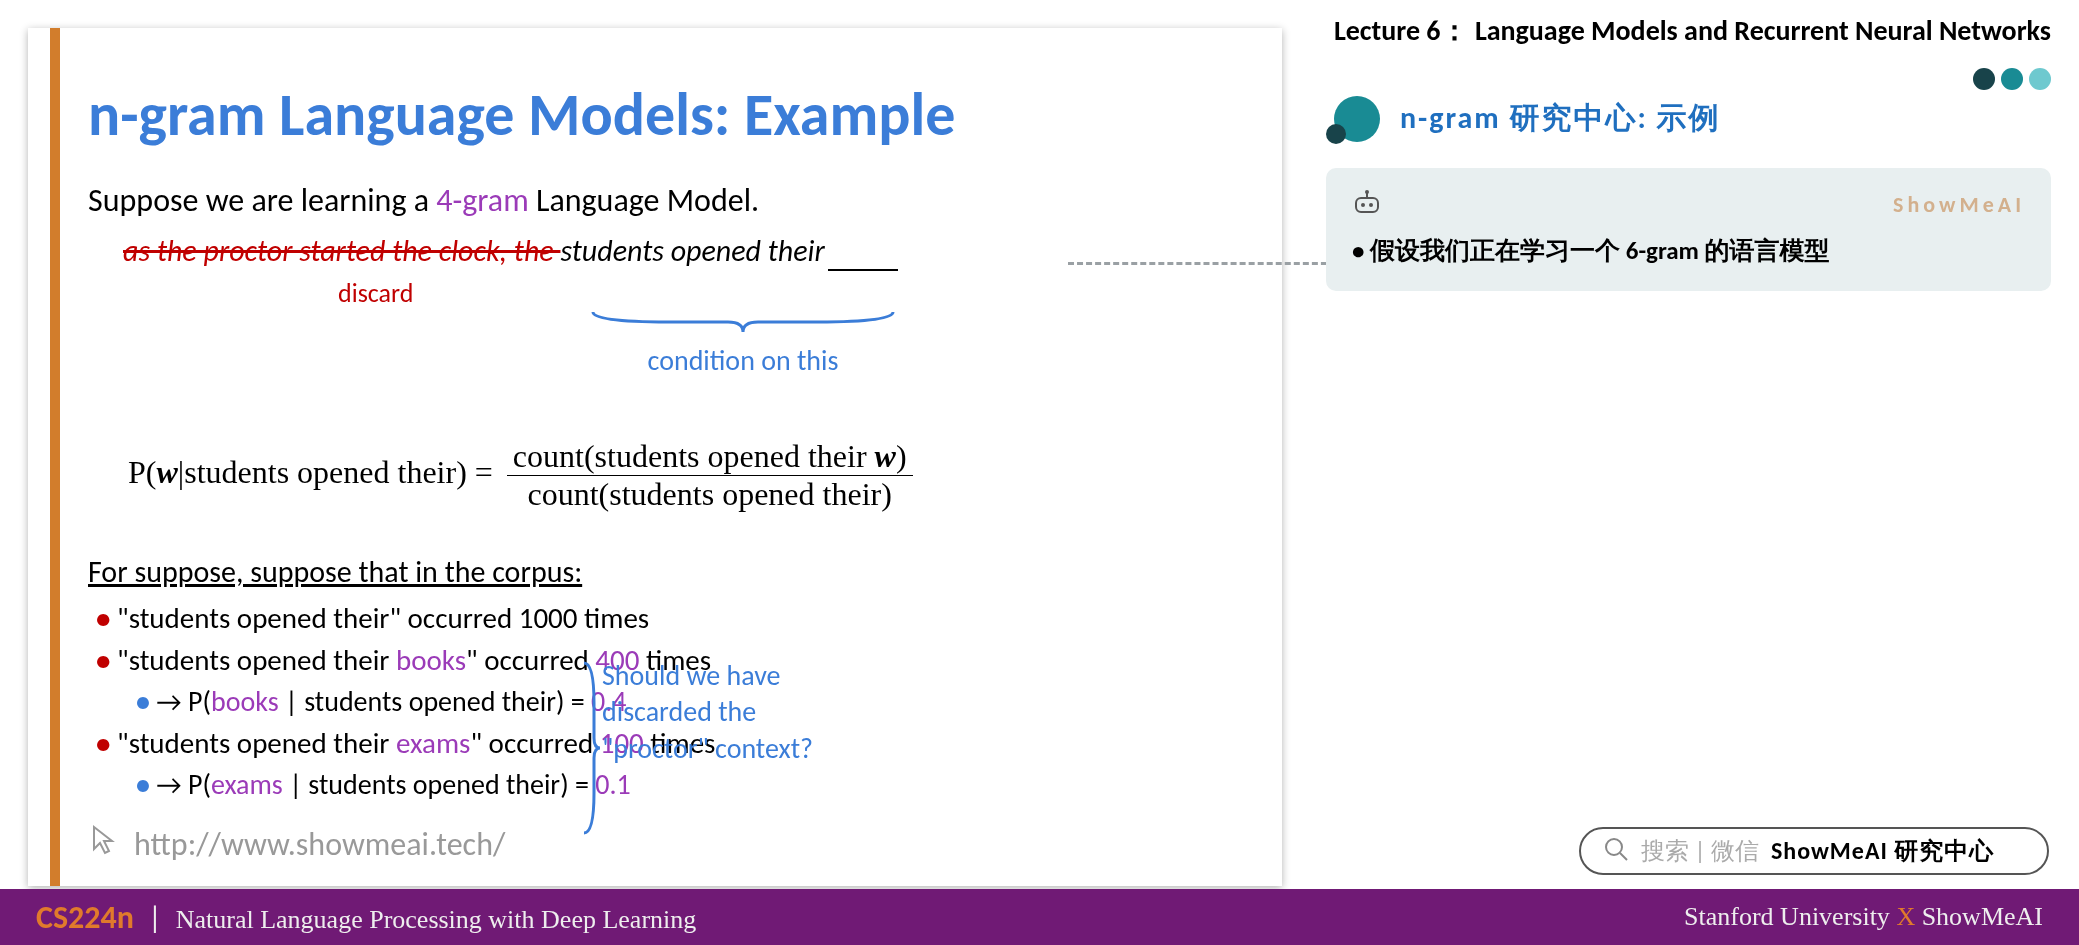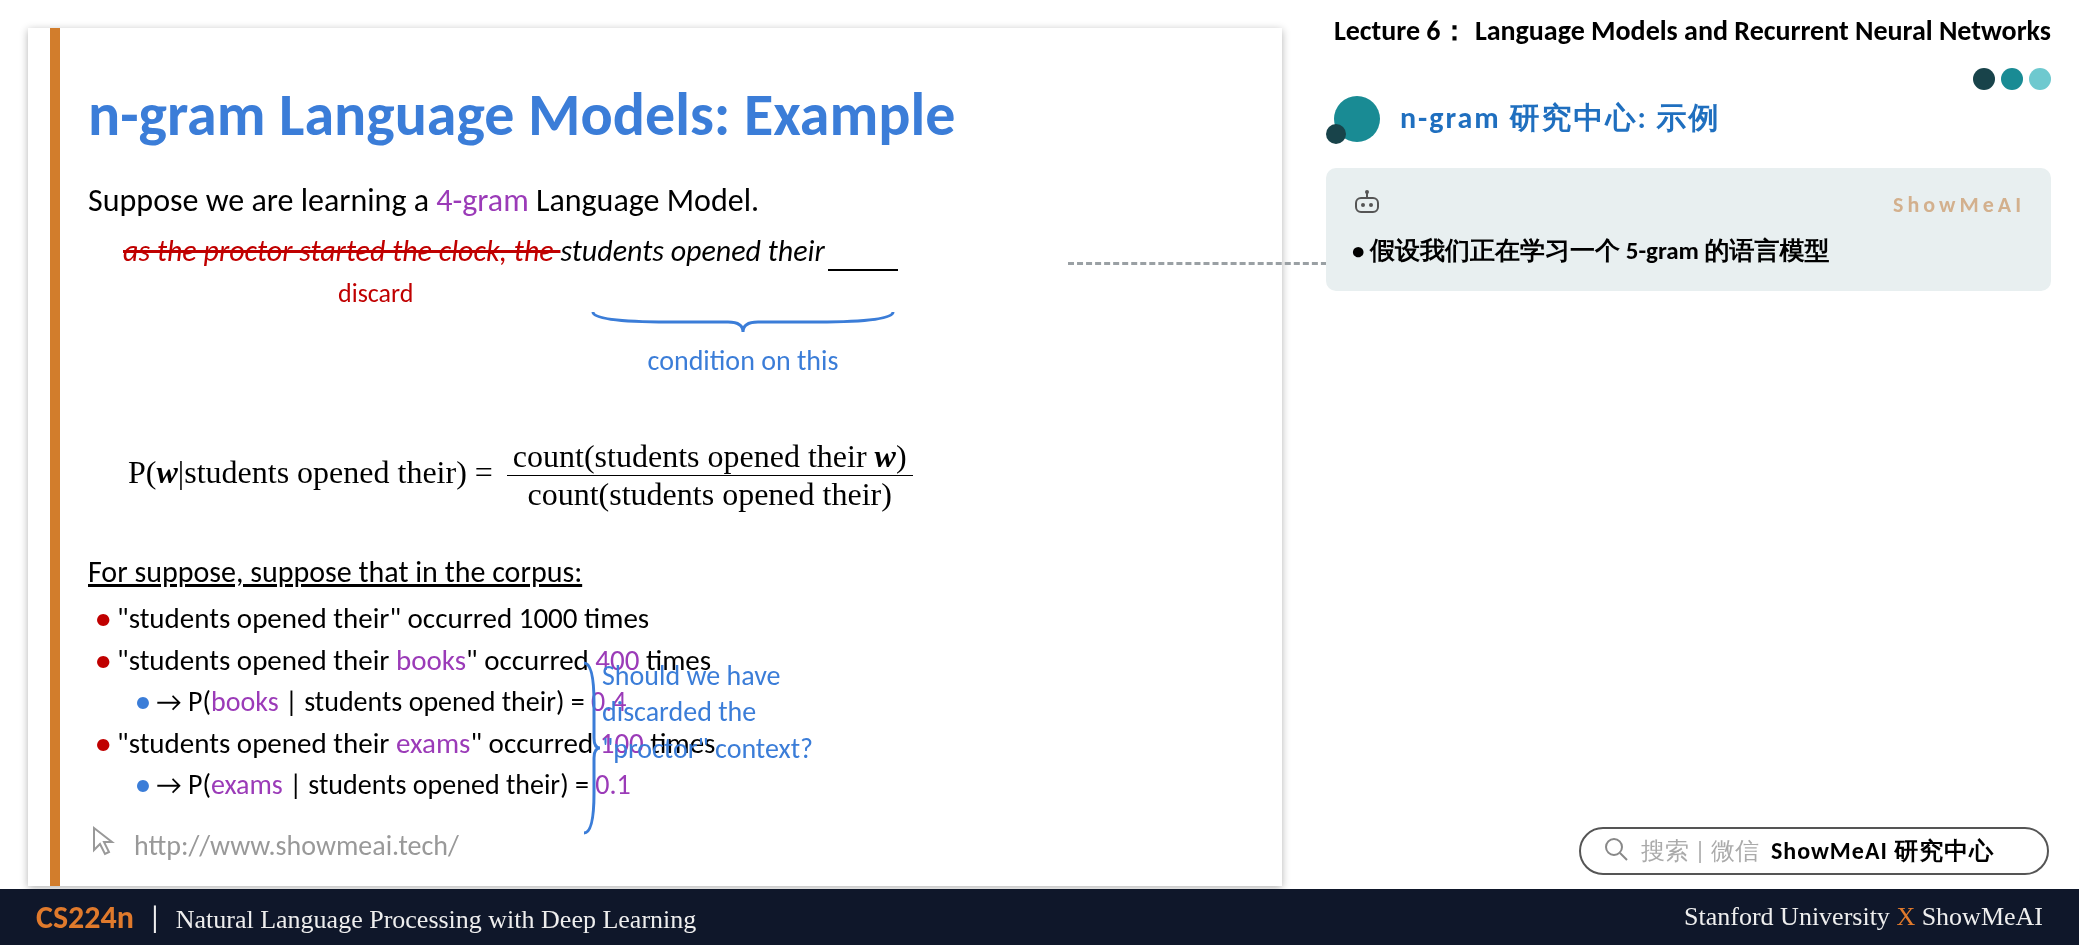--- a/index.html
+++ b/index.html
@@ -29,21 +29,21 @@
 .corpus-head { font-size: 30px; text-decoration: underline; margin-bottom: 10px; }
 .ex-list { margin-left: 8px; }
 .ex-list .li1 { font-size: 29px; margin-bottom: 6px; }
 .ex-list .li1::before { content: "• "; color: #c00000; font-weight: bold; }
 .ex-list .li2 { font-size: 28px; margin-left: 40px; margin-bottom: 6px; }
 .ex-list .li2::before { content: "• "; color: #3b7dd8; font-weight: bold; }
 .arrow { display: inline-block; }
 .side-note { position: absolute; right: 390px; top: 630px; color: #3b7dd8; font-size: 28px; width: 260px; line-height: 1.3; }
 .side-brace { position: absolute; right: 650px; top: 630px; width: 22px; height: 180px; }
 .side-brace svg { width: 22px; height: 180px; }
-.cursor-link { position: absolute; bottom: 20px; left: 60px; color: #999; font-size: 28px; display: flex; align-items: center; gap: 12px; }
+.cursor-link { position: absolute; bottom: 20px; left: 60px; color: #999; font-size: 32px; display: flex; align-items: center; gap: 12px; }
 .cursor-link svg { width: 34px; height: 34px; }
 .right-col { position: absolute; top: 0; left: 1290px; right: 0; height: 890px; padding: 12px 28px 0 36px; }
 .lecture-title { font-size: 28px; font-weight: 700; text-align: right; line-height: 1.35; margin-bottom: 18px; }
 .dots3 { text-align: right; margin-bottom: 2px; }
 .dots3 span { display: inline-block; width: 22px; height: 22px; border-radius: 50%; margin-left: 6px; }
 .d1 { background: #18434a; } .d2 { background: #198b94; } .d3 { background: #6ec9cf; }
 .section-row { display: flex; align-items: center; gap: 14px; margin-bottom: 26px; }
 .section-icon { position: relative; width: 60px; height: 46px; }
 .section-icon .big { position: absolute; left: 8px; top: 0; width: 46px; height: 46px; background: #198b94; border-radius: 50%; }
 .section-icon .sm { position: absolute; left: 0; top: 28px; width: 20px; height: 20px; background: #18434a; border-radius: 50%; }
@@ -52,21 +52,21 @@
 .note-head { display: flex; justify-content: space-between; align-items: center; margin-bottom: 14px; }
 .robot-icon svg { width: 30px; height: 26px; }
 .showmeai { color: #d3b08d; font-weight: 700; letter-spacing: 4px; font-size: 22px; }
 .note-line { font-size: 25px; font-weight: 600; }
 .note-line::before { content: "•  "; }
 .dash-line { position: absolute; top: 262px; left: 1068px; width: 286px; height: 2px; border-top: 3px dashed #9aa0a4; }
 .search-pill { position: absolute; bottom: 70px; right: 30px; width: 470px; height: 48px; border: 2px solid #555; border-radius: 30px; display: flex; align-items: center; padding: 0 22px; background: #fff; gap: 12px; }
 .search-pill svg { width: 26px; height: 26px; flex-shrink: 0; }
 .search-ph { color: #aaa; font-size: 24px; }
 .search-label { font-weight: 700; font-size: 24px; letter-spacing: 1px; }
-.footer { position: absolute; bottom: 0; left: 0; right: 0; height: 56px; background: #0f172a; display: flex; align-items: center; justify-content: space-between; padding: 0 36px; color: #eee; }
+.footer { position: absolute; bottom: 0; left: 0; right: 0; height: 56px; background: #701a75; display: flex; align-items: center; justify-content: space-between; padding: 0 36px; color: #eee; }
 .footer-left { display: flex; align-items: baseline; gap: 14px; }
 .cs224n { color: #e07a2c; font-weight: 700; font-size: 32px; }
 .pipe { color: #eee; font-size: 30px; }
 .footer-sub { font-size: 26px; font-family: Georgia, serif; }
 .footer-right { font-size: 26px; font-family: Georgia, serif; }
 .footer-right .x { color: #e07a2c; }
 </style>
 </head>
 <body>
 
@@ -140,21 +140,21 @@
       <div class="note-head">
         <span class="robot-icon"><svg viewBox="0 0 30 26">
               <rect x="4" y="8" width="22" height="14" rx="5" fill="none" stroke="#555" stroke-width="2"></rect>
               <circle cx="11" cy="15" r="2" fill="#555"></circle>
               <circle cx="19" cy="15" r="2" fill="#555"></circle>
               <line x1="15" y1="2" x2="15" y2="8" stroke="#555" stroke-width="2"></line>
               <circle cx="15" cy="2" r="2" fill="#555"></circle>
             </svg></span>
         <span class="showmeai">ShowMeAI</span>
       </div>
-      <div class="note-line">假设我们正在学习一个 5-gram 的语言模型</div>
+      <div class="note-line">假设我们正在学习一个 6-gram 的语言模型</div>
     </div>
   </div>
 
   <div class="search-pill">
     <span><svg viewBox="0 0 26 26">
           <circle cx="11" cy="11" r="8" fill="none" stroke="#888" stroke-width="2"></circle>
           <line x1="17" y1="17" x2="24" y2="24" stroke="#888" stroke-width="2"></line>
         </svg></span>
     <span class="search-ph">搜索 | 微信</span>
     <span class="search-label">ShowMeAI 研究中心</span>

